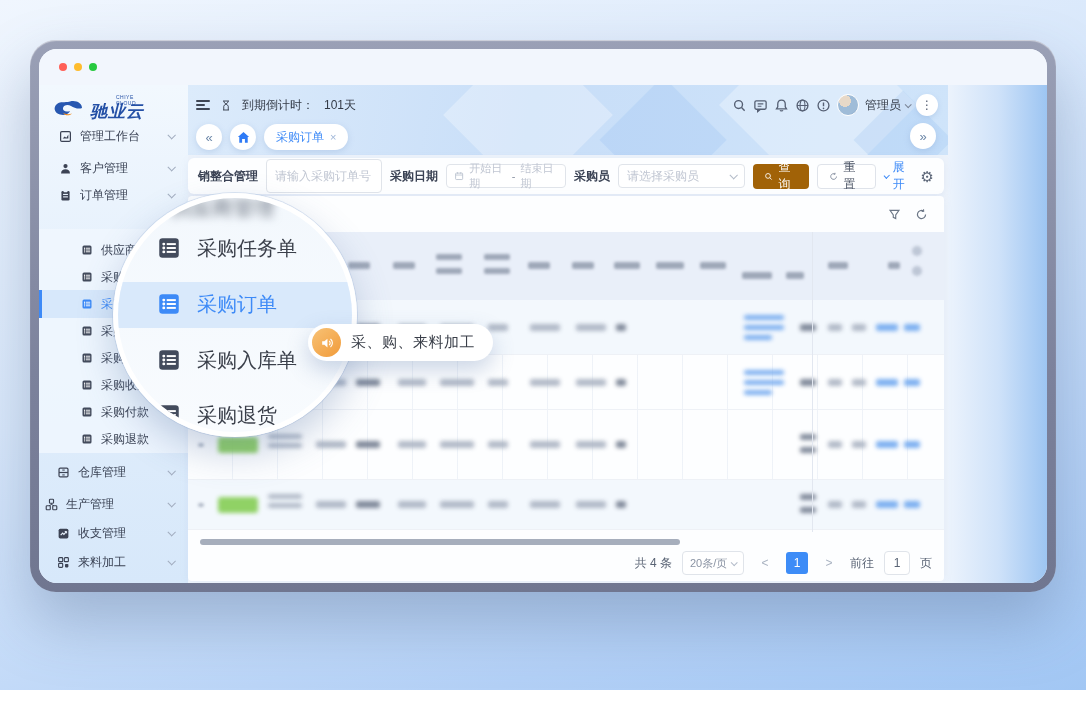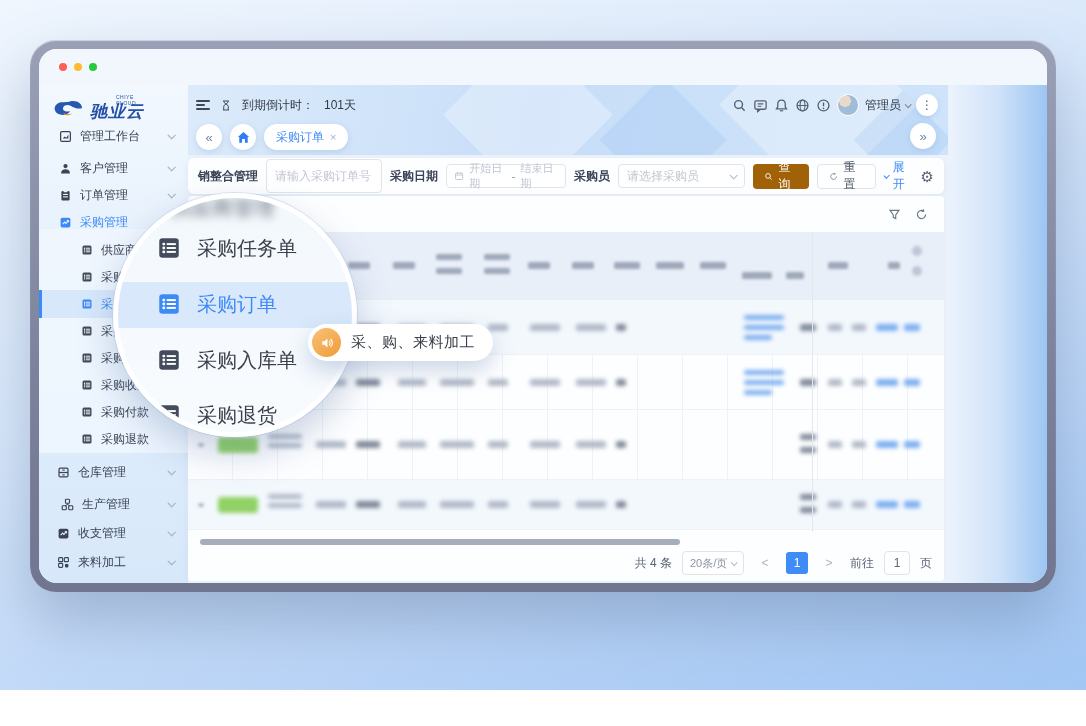--- a/index.html
+++ b/index.html
@@ -279,26 +279,20 @@
           <span>客户管理</span>
           <span class="chev"></span>
         </div>
         <div class="side-item" style="top:96px">
           <svg class="sicon">
               <use href="#i-clip"></use>
             </svg>
           <span>订单管理</span>
           <span class="chev"></span>
         </div>
-        <div class="side-item active" style="top:123px">
-          <svg class="sicon">
-              <use href="#i-fin"></use>
-            </svg>
-          <span>采购管理</span>
-        </div>
 
         <div class="side-item sub-item" style="top:151px">
           <svg class="sicon">
               <use href="#i-doclist"></use>
             </svg>
           <span>供应商管理</span>
         </div>
         <div class="side-item sub-item" style="top:178px">
           <svg class="sicon">
               <use href="#i-doclist"></use>
@@ -342,21 +336,21 @@
           <span>采购退款</span>
         </div>
 
         <div class="side-item" style="top:373px;padding-left:18px">
           <svg class="sicon">
               <use href="#i-box"></use>
             </svg>
           <span>仓库管理</span>
           <span class="chev"></span>
         </div>
-        <div class="side-item" style="top:405px;padding-left:22px">
+        <div class="side-item" style="top:405px;padding-left:6px">
           <svg class="sicon">
               <use href="#i-prod"></use>
             </svg>
           <span>生产管理</span>
           <span class="chev"></span>
         </div>
         <div class="side-item" style="top:434px;padding-left:18px">
           <svg class="sicon">
               <use href="#i-fin"></use>
             </svg>

